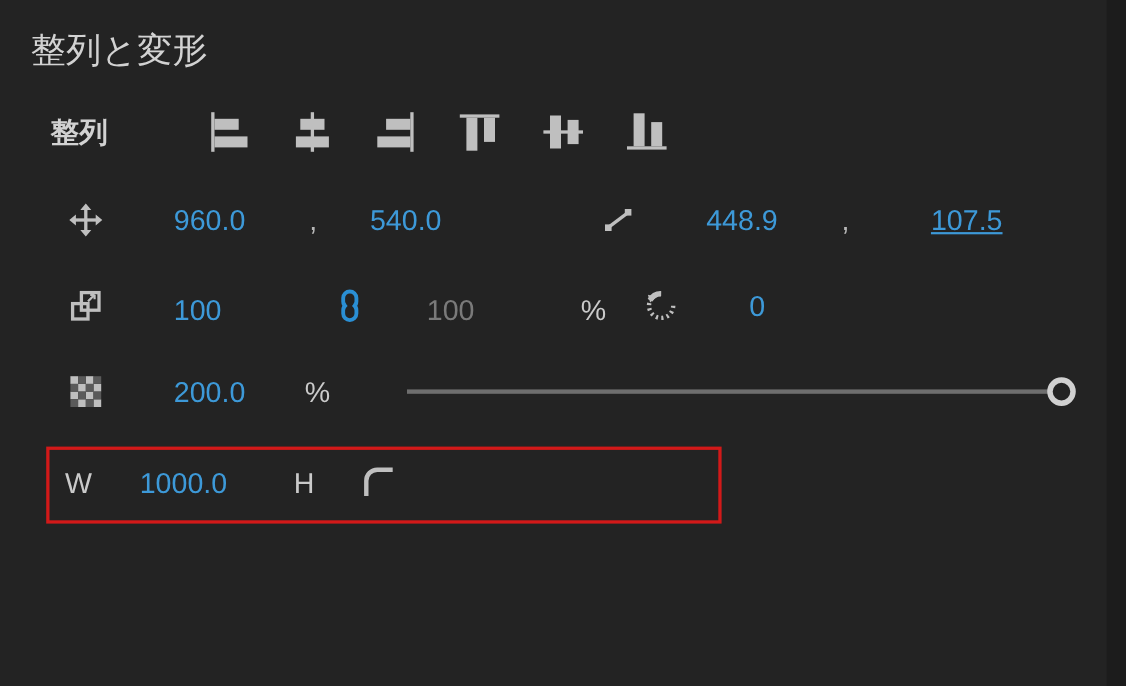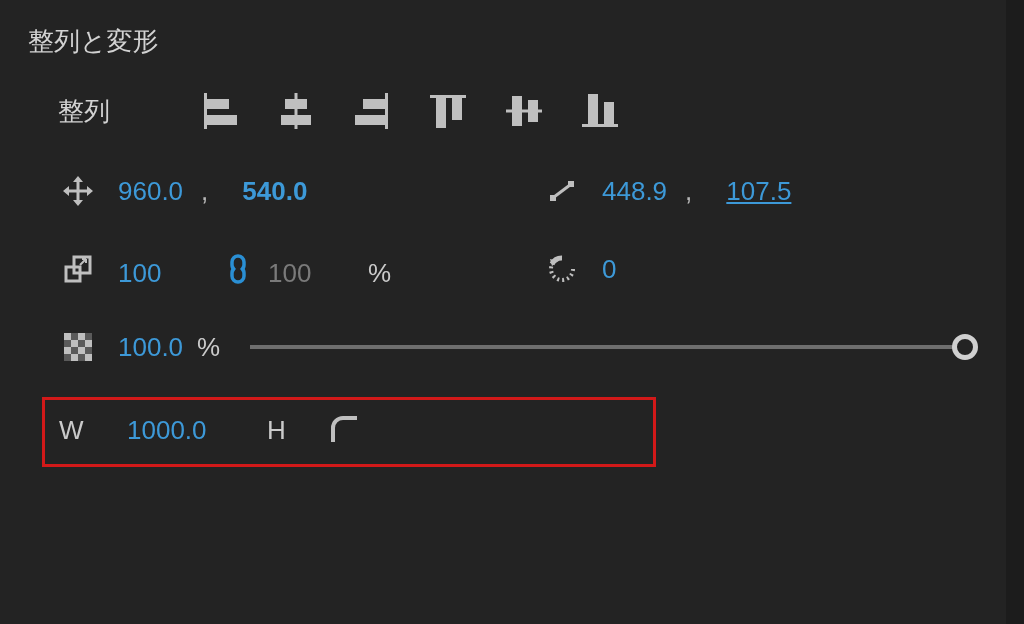--- a/index.html
+++ b/index.html
@@ -10,49 +10,51 @@
     background: #232323;
     font-family: "Segoe UI", "Helvetica Neue", sans-serif;
     color: #d0d0d0;
     overflow: hidden;
   }
   .panel {
     padding: 24px 28px;
     box-sizing: border-box;
   }
   .section-title {
-    font-size: 26px;
+    font-size: 32px;
     color: #d2d2d2;
     margin-bottom: 30px;
   }
   .row {
     display: flex;
     align-items: center;
     margin-bottom: 38px;
   }
   .align-row .label {
     font-size: 26px;
     color: #d2d2d2;
     width: 140px;
-    margin-left: 30px;
+    margin-left: 18px;
+    font-weight: bold;
   }
   .align-icons {
     display: flex;
     gap: 32px;
     align-items: center;
   }
   .align-icons svg {
     width: 44px;
     height: 44px;
     cursor: pointer;
   }
   .prop-row {
     display: flex;
     align-items: center;
     margin-left: 30px;
+    gap: 40px;
   }
   .prop-icon {
     width: 40px;
     height: 40px;
     display: flex;
     align-items: center;
     justify-content: center;
     margin-right: 20px;
   }
   .value {
@@ -174,21 +176,21 @@
     <div class="prop-row" style="flex:1;">
       <div class="prop-icon">
         <svg width="36" height="36" viewBox="0 0 36 36">
           <path d="M18 3 L23 9 L13 9 Z M18 33 L13 27 L23 27 Z M3 18 L9 13 L9 23 Z M33 18 L27 23 L27 13 Z" fill="#bfbfbf"></path>
           <rect x="16.5" y="6" width="3" height="24" fill="#bfbfbf"></rect>
           <rect x="6" y="16.5" width="24" height="3" fill="#bfbfbf"></rect>
         </svg>
       </div>
       <span class="value">960.0</span>
       <span class="sep">,</span>
-      <span class="value" style="margin-left:26px;font-weight:bold;">540.0</span>
+      <span class="value" style="">540.0</span>
     </div>
     <div class="prop-row" style="flex:1;">
       <div class="prop-icon">
         <svg width="36" height="36" viewBox="0 0 36 36">
           <rect x="6" y="22" width="6" height="6" fill="#bfbfbf"></rect>
           <rect x="24" y="8" width="6" height="6" fill="#bfbfbf"></rect>
           <line x1="10" y1="24" x2="26" y2="12" stroke="#bfbfbf" stroke-width="3"></line>
         </svg>
       </div>
       <span class="value">448.9</span>
@@ -242,21 +244,21 @@
           <rect x="11" y="4" width="7" height="7" fill="#5a5a5a"></rect>
             <rect x="25" y="4" width="7" height="7" fill="#5a5a5a"></rect>
           <rect x="4" y="11" width="7" height="7" fill="#5a5a5a"></rect>
             <rect x="18" y="11" width="7" height="7" fill="#5a5a5a"></rect>
           <rect x="11" y="18" width="7" height="7" fill="#5a5a5a"></rect>
             <rect x="25" y="18" width="7" height="7" fill="#5a5a5a"></rect>
           <rect x="4" y="25" width="7" height="7" fill="#5a5a5a"></rect>
             <rect x="18" y="25" width="7" height="7" fill="#5a5a5a"></rect>
         </svg>
       </div>
-      <span class="value">100.0</span>
+      <span class="value">200.0</span>
       <span class="label-txt" style="margin-left:14px;">%</span>
       <div class="slider-track">
         <div class="slider-thumb"></div>
       </div>
     </div>
   </div>
 
   <div class="wh-row">
     <span class="wh-label">W</span>
     <span class="value">1000.0</span>

